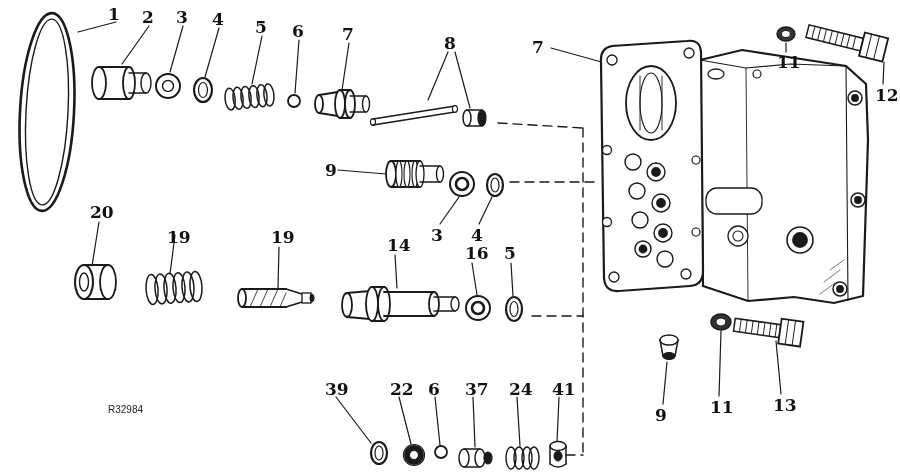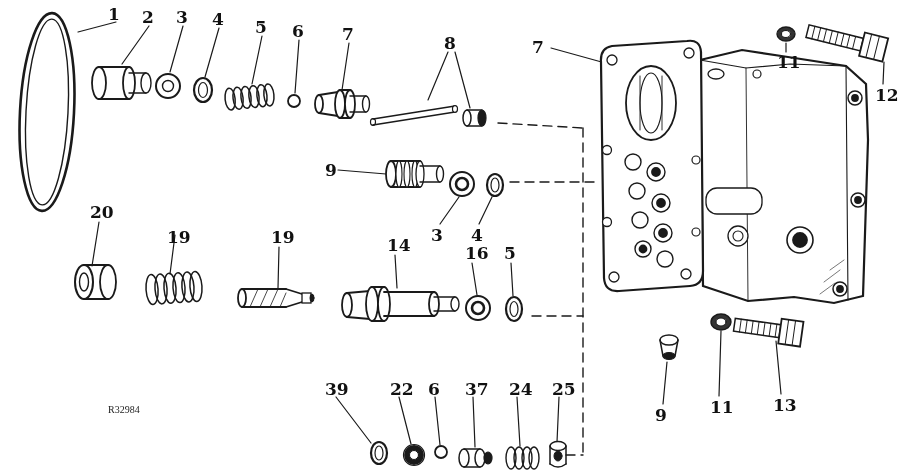--- a/index.html
+++ b/index.html
@@ -1,21 +1,21 @@
 <!DOCTYPE html>
 <html><head>
 <meta charset="utf-8">
 <style>
   html,body{margin:0;padding:0;background:#e9e9e9;}
   .stage{position:relative;width:900px;height:475px;background:#fff;overflow:hidden;
          font-family:"DejaVu Serif",serif;}
   .stage svg{position:absolute;left:0;top:0;}
   .callout{position:absolute;font-weight:bold;font-size:17px;color:#111;line-height:1;
            user-select:none;}
-  .figcode{position:absolute;font-size:10px;font-family:Liberation Serif, serif;color:#222;}
+  .figcode{position:absolute;font-size:10px;font-family:Liberation Sans, sans-serif;color:#222;}
 </style>
 </head>
 <body>
 
 <div class="stage">
 
 <svg width="900" height="475" viewBox="0 0 900 475" fill="none" stroke="#1a1a1a" stroke-width="1.8" stroke-linecap="round">
 
   <g stroke-width="1.4" stroke-dasharray="9 6">
     <path d="M498,123 L583,128"></path>
@@ -314,17 +314,17 @@
 <span class="callout" style="left:465px;top:245px">16</span>
 <span class="callout" style="left:504px;top:245px">5</span>
 <span class="callout" style="left:655px;top:407px">9</span>
 <span class="callout" style="left:710px;top:399px">11</span>
 <span class="callout" style="left:773px;top:397px">13</span>
 <span class="callout" style="left:325px;top:381px">39</span>
 <span class="callout" style="left:390px;top:381px">22</span>
 <span class="callout" style="left:428px;top:381px">6</span>
 <span class="callout" style="left:465px;top:381px">37</span>
 <span class="callout" style="left:509px;top:381px">24</span>
-<span class="callout" style="left:552px;top:381px">25</span>
+<span class="callout" style="left:552px;top:381px">41</span>
 
 <span class="figcode" style="left:108px;top:404px">R32984</span>
 
 </div>
 
 </body></html>

